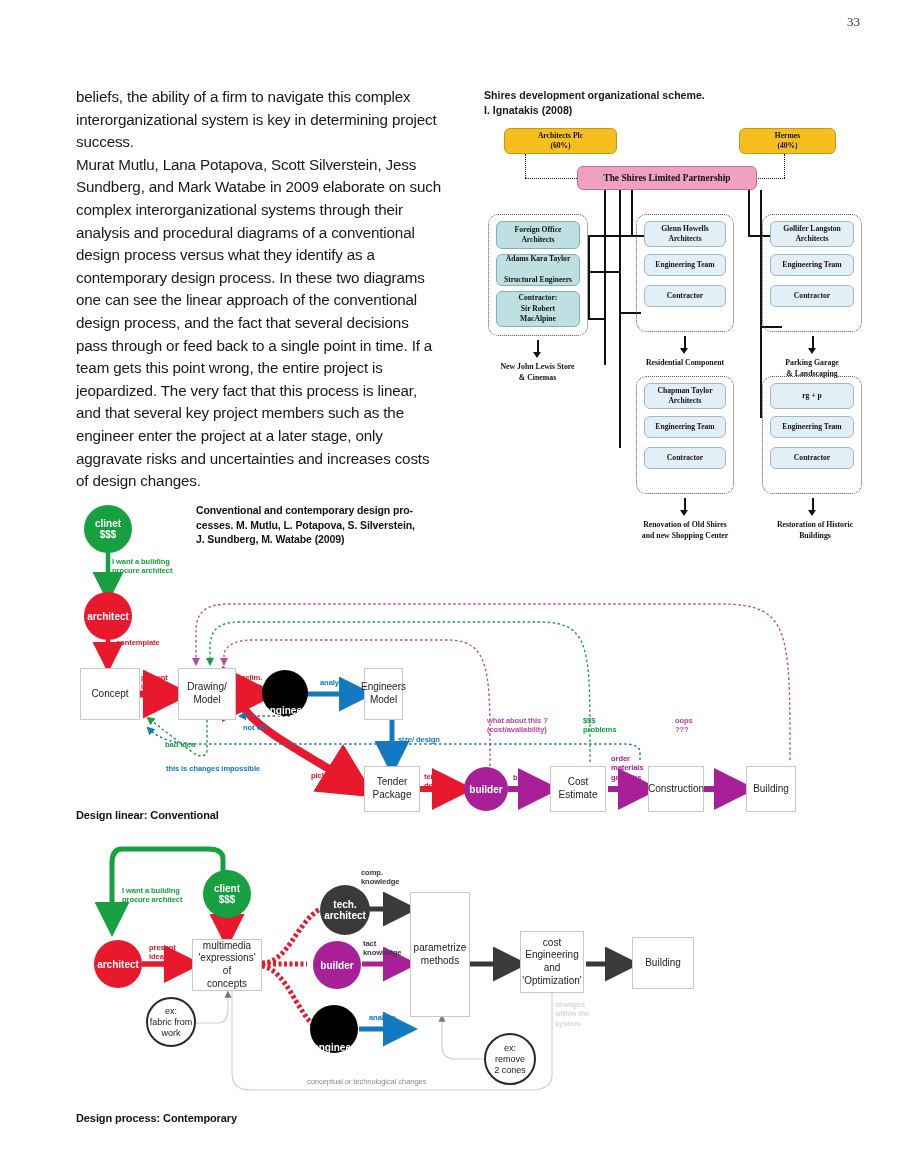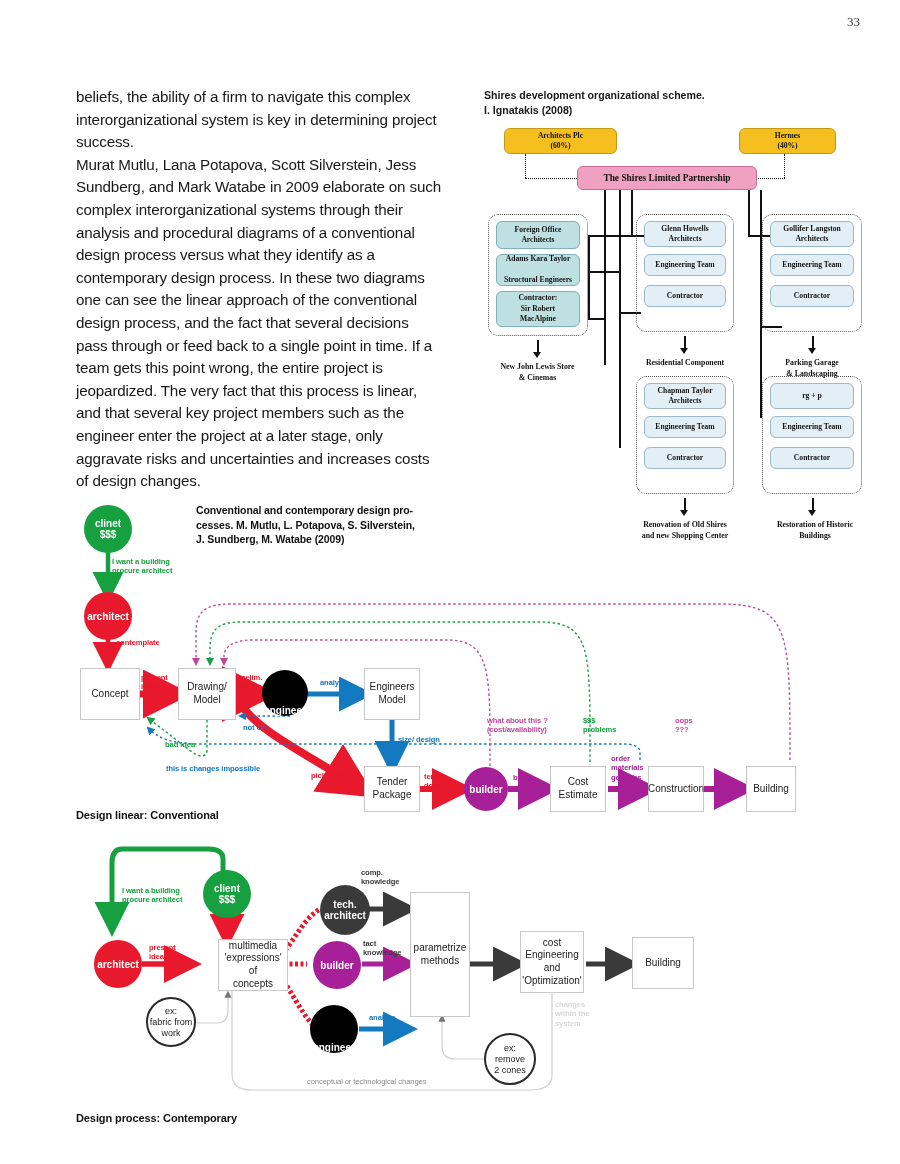--- a/index.html
+++ b/index.html
@@ -310,21 +310,21 @@
     </div>
     <div class="node-box" style="left:80px; top:668px; width:60px; height:52px;">
       <span class="ml">Concept</span>
     </div>
     <div class="node-box" style="left:178px; top:668px; width:58px; height:52px;">
       <span class="ml">Drawing/<br>Model</span>
     </div>
     <div class="node-circle c-blue" style="left:262px; top:670px; width:46px; height:46px;">
       <span class="ml">engineer</span>
     </div>
-    <div class="node-box" style="left:364px; top:668px; width:56px; height:52px;">
+    <div class="node-box" style="left:364px; top:668px; width:39px; height:52px;">
       <span class="ml">Engineers<br>Model</span>
     </div>
     <div class="node-box" style="left:364px; top:766px; width:56px; height:46px;">
       <span class="ml">Tender<br>Package</span>
     </div>
     <div class="node-circle c-purple" style="left:464px; top:767px; width:44px; height:44px;">
       <span class="ml">builder</span>
     </div>
     <div class="node-box" style="left:550px; top:766px; width:56px; height:46px;">
       <span class="ml">Cost<br>Estimate</span>
@@ -422,21 +422,21 @@
 
       <path d="M484,214 L456,214 C446,214 442,210 442,200 L442,172" stroke="#cfcfcf" stroke-width="1.2" fill="none" marker-end="url(#c-grey-s)"></path>
     </svg>
 
     <div class="node-circle c-red" style="left:94px; top:940px; width:48px; height:48px; top:95px;">
       <span class="ml">architect</span>
     </div>
     <div class="node-circle c-green" style="left:203px; top:25px; width:48px; height:48px;">
       <span class="ml">client<br>$$$</span>
     </div>
-    <div class="node-box" style="left:192px; top:94px; width:70px; height:52px;margin-left:26px;">
+    <div class="node-box" style="left:192px; top:94px; width:70px; height:52px;">
       <span class="ml">multimedia<br>'expressions'<br>of<br>concepts</span>
     </div>
     <div class="node-circle c-dark" style="left:320px; top:40px; width:50px; height:50px;">
       <span class="ml">tech.<br>architect</span>
     </div>
     <div class="node-circle c-purple" style="left:313px; top:96px; width:48px; height:48px;">
       <span class="ml">builder</span>
     </div>
     <div class="node-circle c-blue" style="left:310px; top:160px; width:48px; height:48px;">
       <span class="ml">engineer</span>

